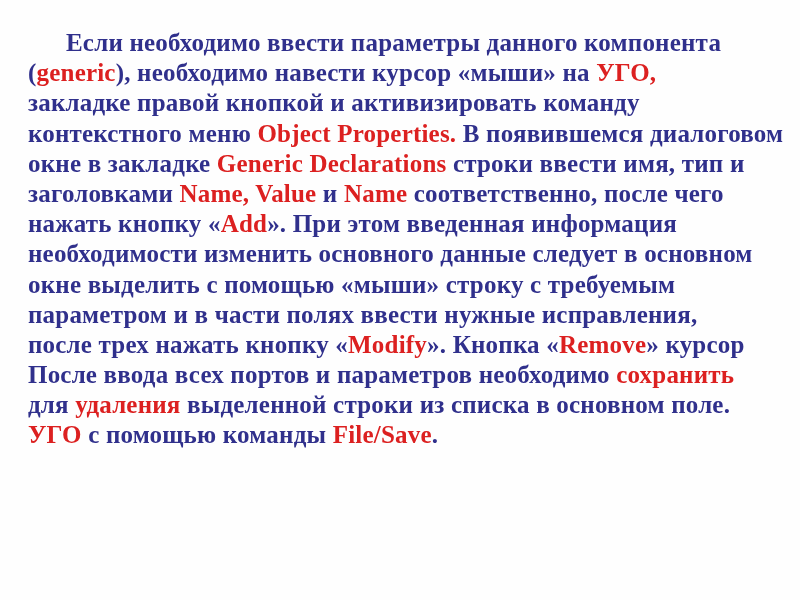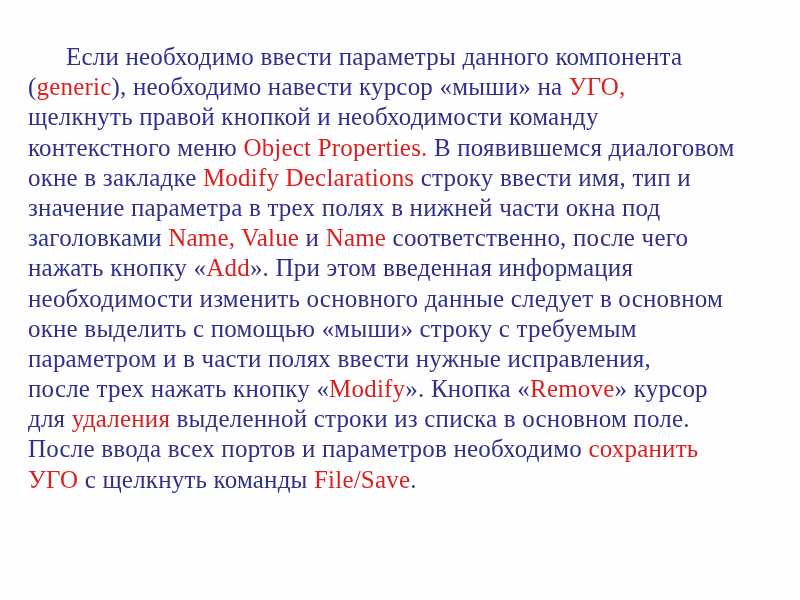--- a/index.html
+++ b/index.html
@@ -13,50 +13,50 @@
   .slide {
     position: relative;
     width: 800px;
     height: 600px;
     background: #fefefe;
     font-family: "Liberation Serif", "DejaVu Serif", serif;
   }
   .text-block {
     position: absolute;
     left: 28px;
-    top: 42px;
+    top: 28px;
     width: 752px;
     font-size: 25px;
     line-height: 30.2px;
     letter-spacing: 0.2px;
     white-space: nowrap;
+    font-weight: bold;
   }
   .text-line {
     height: 30.2px;
   }
   .text-line.indented {
     padding-left: 38px;
   }
   .seg-blue { color: var(--blue); }
   .seg-red  { color: var(--red); }
 </style>
 </head>
 <body style="background: rgb(254, 254, 254);">
 
 <div class="slide">
   <div class="text-block" id="text-block">
       <div class="text-line indented"><span class="seg-blue">Если необходимо ввести параметры данного компонента</span></div>
       <div class="text-line"><span class="seg-blue">(</span><span class="seg-red">generic</span><span class="seg-blue">), необходимо навести курсор «мыши» на </span><span class="seg-red">УГО,</span></div>
-      <div class="text-line"><span class="seg-blue">щелкнуть правой кнопкой и необходимости команду</span></div>
+      <div class="text-line"><span class="seg-blue">закладке правой кнопкой и активизировать команду</span></div>
       <div class="text-line"><span class="seg-blue">контекстного меню </span><span class="seg-red">Object Properties.</span><span class="seg-blue"> В появившемся диалоговом</span></div>
-      <div class="text-line"><span class="seg-blue">окне в закладке </span><span class="seg-red">Modify Declarations</span><span class="seg-blue"> строку ввести имя, тип и</span></div>
-      <div class="text-line"><span class="seg-blue">значение параметра в трех полях в нижней части окна под</span></div>
+      <div class="text-line"><span class="seg-blue">окне в закладке </span><span class="seg-red">Generic Declarations</span><span class="seg-blue"> строки ввести имя, тип и</span></div>
       <div class="text-line"><span class="seg-blue">заголовками </span><span class="seg-red">Name,</span><span class="seg-blue"> </span><span class="seg-red">Value</span><span class="seg-blue"> и </span><span class="seg-red">Name</span><span class="seg-blue"> соответственно, после чего</span></div>
       <div class="text-line"><span class="seg-blue">нажать кнопку «</span><span class="seg-red">Add</span><span class="seg-blue">». При этом введенная информация</span></div>
       <div class="text-line"><span class="seg-blue">необходимости изменить основного данные следует в основном</span></div>
       <div class="text-line"><span class="seg-blue">окне выделить с помощью «мыши» строку с требуемым</span></div>
       <div class="text-line"><span class="seg-blue">параметром и в части полях ввести нужные исправления,</span></div>
       <div class="text-line"><span class="seg-blue">после трех нажать кнопку «</span><span class="seg-red">Modify</span><span class="seg-blue">». Кнопка «</span><span class="seg-red">Remove</span><span class="seg-blue">» курсор</span></div>
+      <div class="text-line"><span class="seg-blue">После ввода всех портов и параметров необходимо </span><span class="seg-red">сохранить</span></div>
       <div class="text-line"><span class="seg-blue">для </span><span class="seg-red">удаления</span><span class="seg-blue"> выделенной строки из списка в основном поле.</span></div>
-      <div class="text-line"><span class="seg-blue">После ввода всех портов и параметров необходимо </span><span class="seg-red">сохранить</span></div>
-      <div class="text-line"><span class="seg-red">УГО</span><span class="seg-blue"> с щелкнуть команды </span><span class="seg-red">File/Save</span><span class="seg-blue">.</span></div>
+      <div class="text-line"><span class="seg-red">УГО</span><span class="seg-blue"> с помощью команды </span><span class="seg-red">File/Save</span><span class="seg-blue">.</span></div>
     </div>
 </div>
 
 </body></html>

